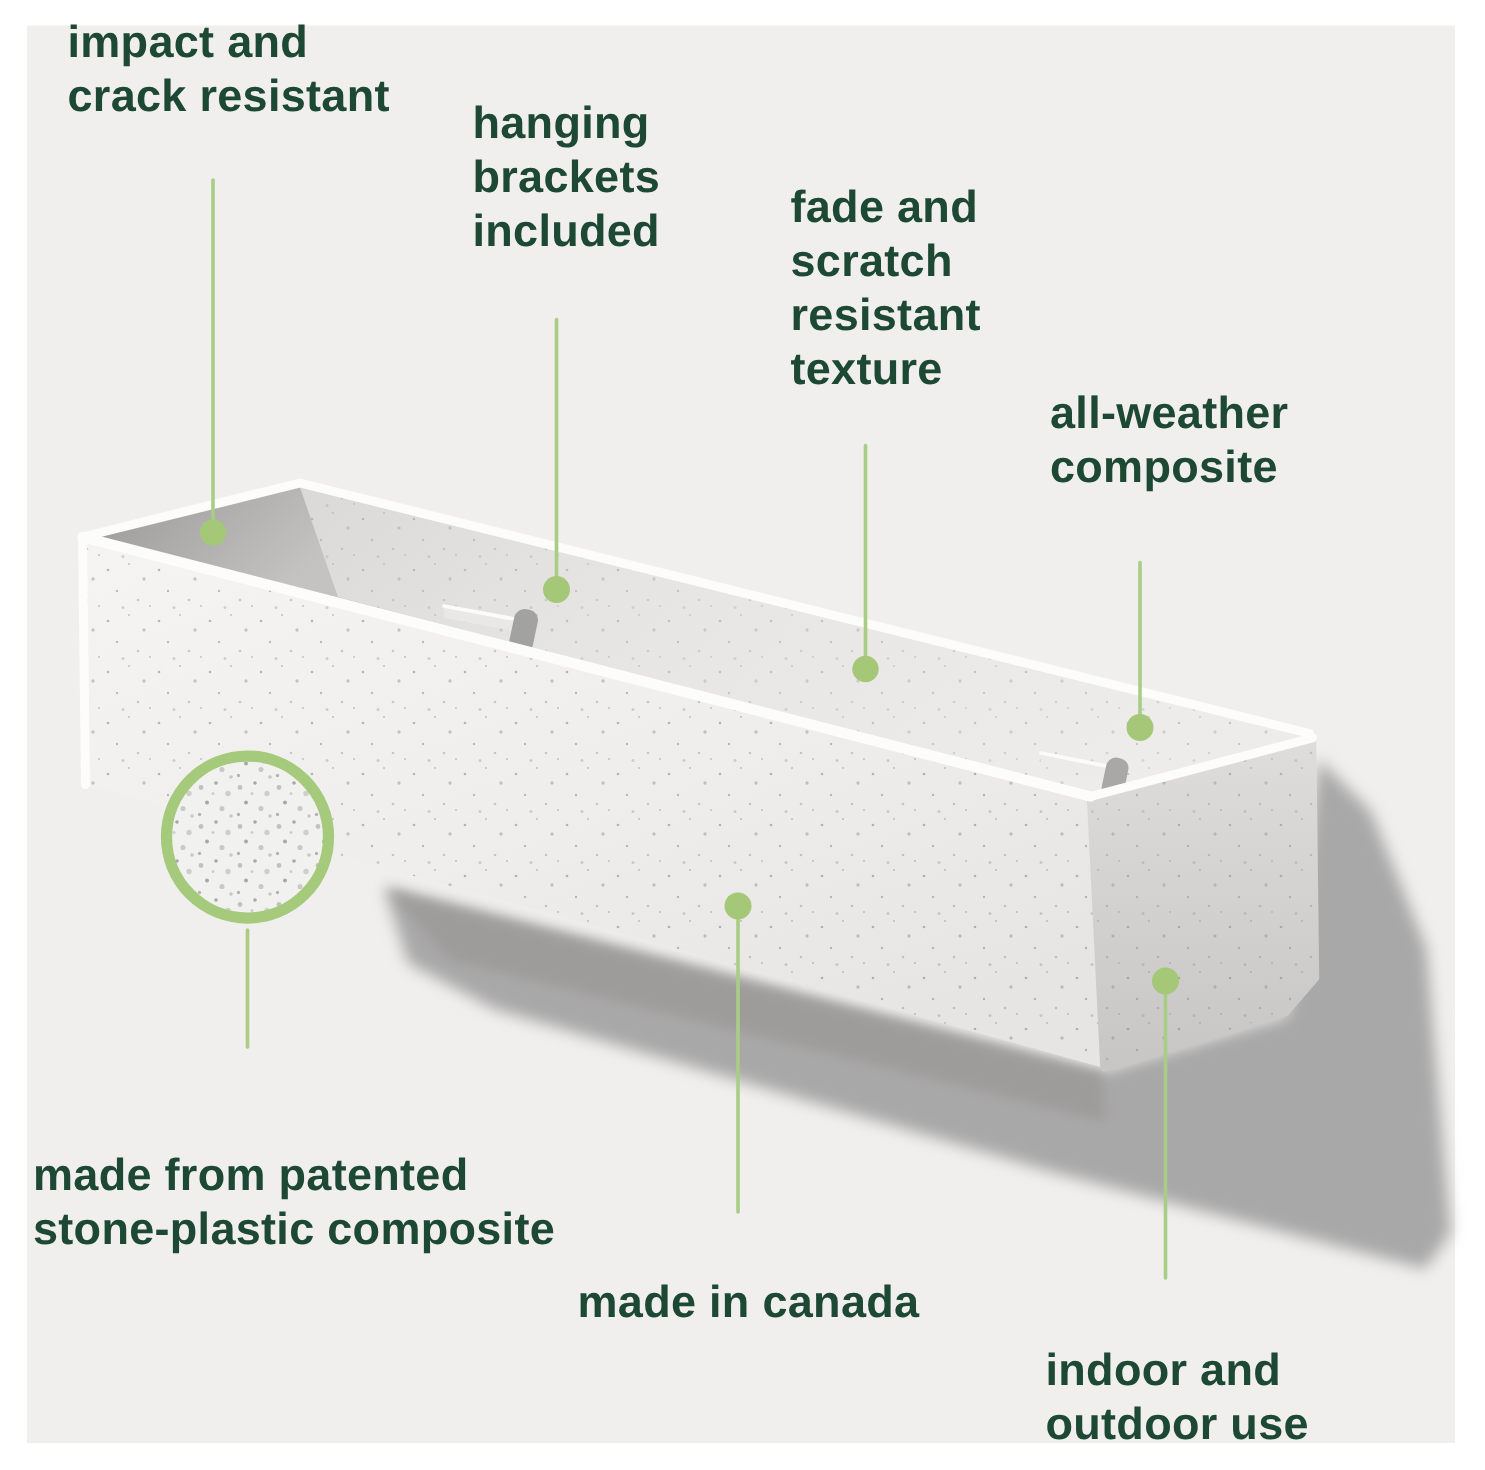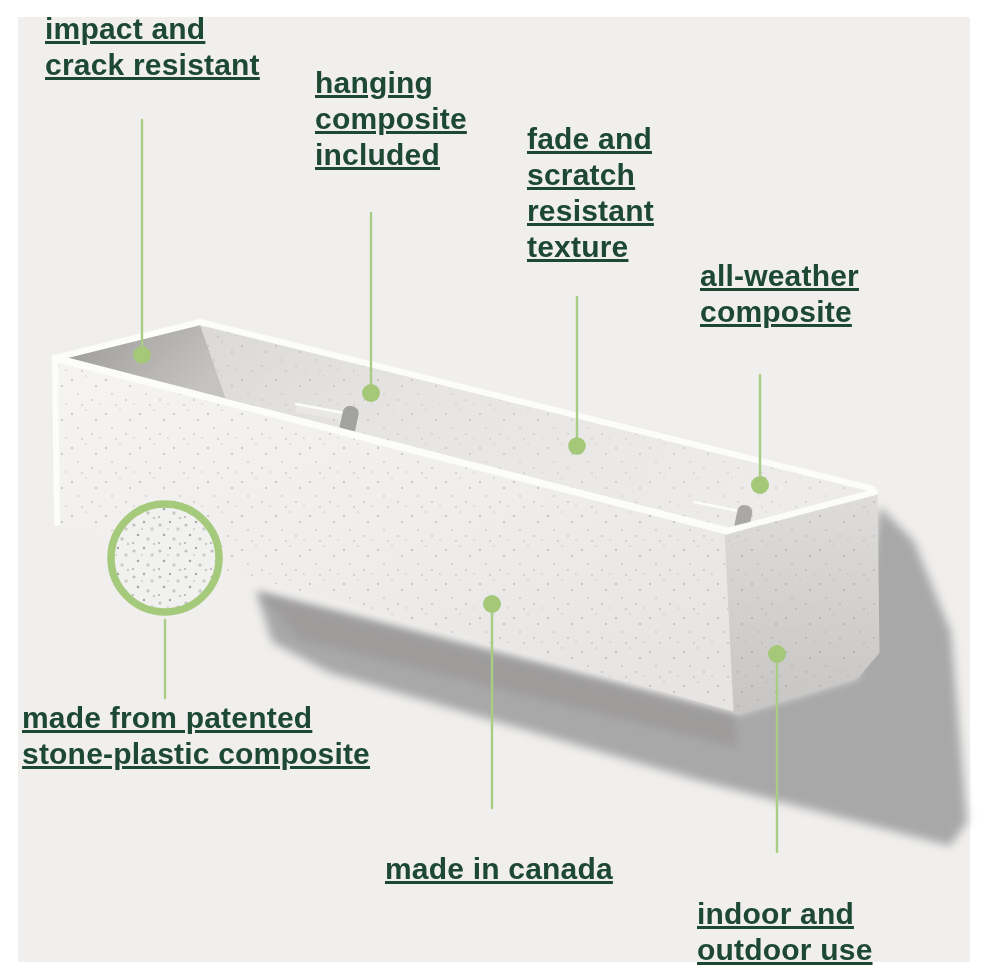--- a/index.html
+++ b/index.html
@@ -12,21 +12,20 @@
   }
   #art{position:absolute;left:0;top:0;}
   .label{
     position:absolute;
     font-weight:700;
     font-size:30px;
     line-height:36px;
     letter-spacing:0.2px;
     color:#1d4833;
     white-space:pre-line;
-    text-decoration:underline;
   }
 </style>
 </head>
 <body>
 
 <div id="stage">
 
   <svg id="art" width="990" height="980" viewBox="0 0 990 980">
     <defs>
       <linearGradient id="gFront" x1="0" y1="0" x2="0.7" y2="1">
@@ -135,27 +134,27 @@
       <circle cx="577" cy="446" r="8.8"></circle>
       <circle cx="760" cy="485" r="9"></circle>
       <circle cx="492" cy="604" r="9"></circle>
       <circle cx="777" cy="654" r="9"></circle>
     </g>
   </svg>
 
   <div class="label" style="left:45px;  top:11px;">impact and
 crack resistant</div>
   <div class="label" style="left:315px; top:65px;">hanging
-composite
+brackets
 included</div>
   <div class="label" style="left:527px; top:121px;">fade and
 scratch
 resistant
 texture</div>
   <div class="label" style="left:700px; top:258px;">all-weather
 composite</div>
-  <div class="label" style="left:22px;  top:700px;">made from patented
+  <div class="label" style="left:22px;  top:766px;">made from patented
 stone-plastic composite</div>
   <div class="label" style="left:385px; top:851px;">made in canada</div>
   <div class="label" style="left:697px; top:896px;">indoor and
 outdoor use</div>
 
 </div>
 
 </body></html>

